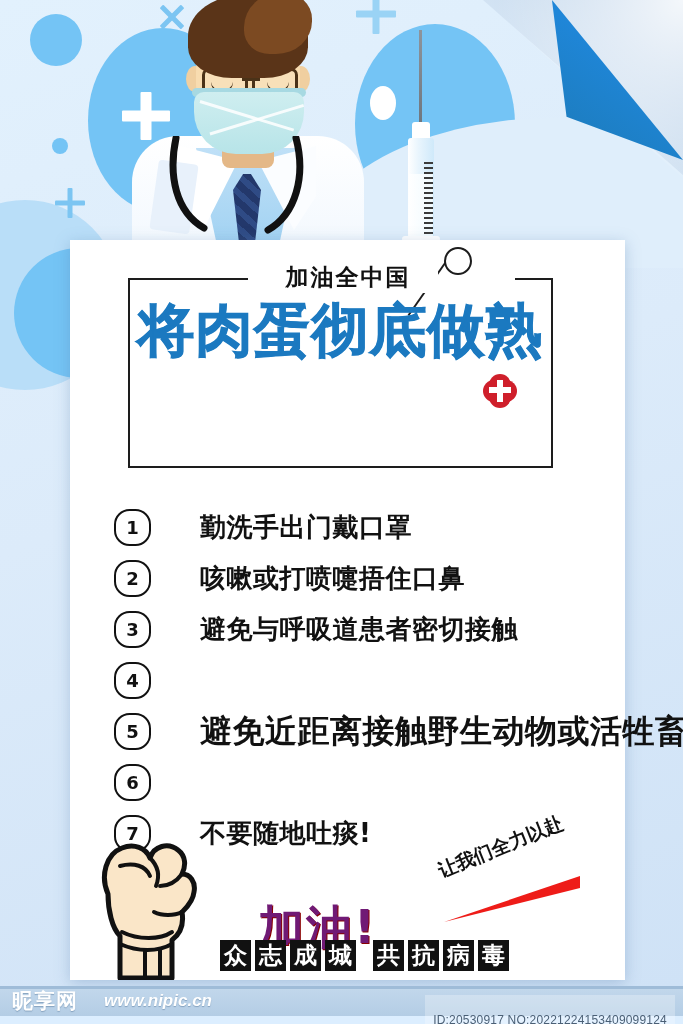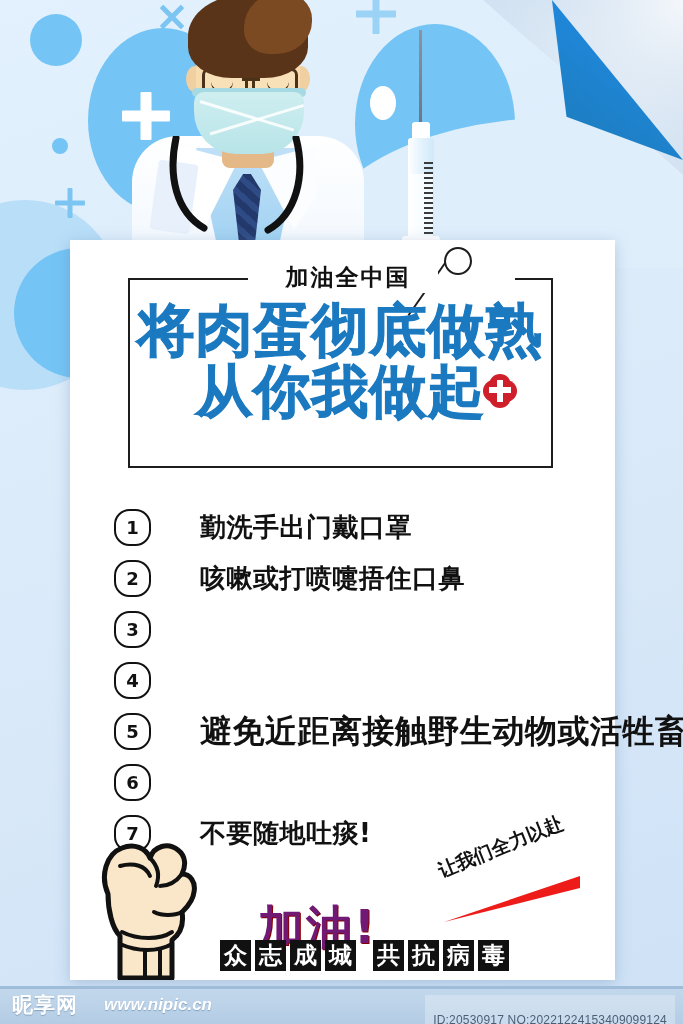--- a/index.html
+++ b/index.html
@@ -110,21 +110,21 @@
     border-radius:3px;
   }
   .syr-fluid{position:absolute;left:11px;top:144px;width:24px;height:62px;background:linear-gradient(90deg,#ffffff,#f2fbff);opacity:.95;}
   .syr-ticks{position:absolute;left:26px;top:132px;width:9px;height:72px;
     background:repeating-linear-gradient(180deg,#3b3b3b 0 2px,transparent 2px 5px);}
   .syr-flange{position:absolute;left:4px;top:206px;width:38px;height:6px;background:#ffffff;border-radius:3px;}
 
   
   .card{
     position:absolute;left:70px;top:240px;width:545px;height:740px;
-    background:#ffffff;box-shadow:0 3px 14px rgba(90,130,175,.35);
+    background:#ffffff;box-shadow:0 3px 14px rgba(90,130,175,.35);padding-left:10px;
   }
 
   
   .frame{position:absolute;left:58px;top:38px;width:425px;height:190px;}
   .fr-line{position:absolute;background:#1d1d1d;}
   .fr-left{left:0;top:0;width:2px;height:190px;}
   .fr-right{right:0;top:0;width:2px;height:190px;}
   .fr-bottom{left:0;bottom:0;width:425px;height:2px;}
   .fr-top-l{left:0;top:0;width:120px;height:2px;}
   .fr-top-r{right:0;top:0;width:38px;height:2px;}
@@ -194,21 +194,21 @@
   }
   .pledge-text{
     position:absolute;left:4px;top:18px;
     font-size:19px;font-weight:900;color:#111;letter-spacing:0px;white-space:nowrap;
     transform:rotate(-22deg);transform-origin:left bottom;
     font-family:"DejaVu Sans","Liberation Sans",sans-serif;
   }
 
   
   .footer{
-    position:absolute;left:0;top:986px;width:683px;height:38px;
+    position:absolute;left:0;top:986px;width:683px;height:30px;
     background:linear-gradient(180deg,#c3d8ec 0%,#b4cde5 100%);
     display:flex;align-items:center;
   }
   .footer-strip{position:absolute;left:0;top:0;width:683px;height:3px;background:#9fbcd8;}
   .wm-logo{
     margin-left:12px;font-size:21px;font-weight:900;color:#ffffff;letter-spacing:1px;
     font-family:"DejaVu Sans","Liberation Sans",sans-serif;
     text-shadow:0 1px 1px rgba(120,150,180,.8);
   }
   .wm-url{
@@ -300,21 +300,20 @@
       <div class="fr-line fr-top-l"></div>
       <div class="fr-line fr-top-m"></div>
       <div class="fr-line fr-top-r"></div>
       <div class="fr-slash"></div>
       <div class="fr-circle"></div>
 
       <div class="frame-title">加油全中国</div>
 
       <div class="big-title">
         <div class="big-line">将肉蛋彻底做熟</div>
-        <div class="big-line">从你我做起</div>
       </div>
 
       <div class="cross-badge">
         <div class="petal p1"></div>
         <div class="petal p2"></div>
         <div class="petal p3"></div>
         <div class="petal p4"></div>
         <div class="plus"></div>
       </div>
     </div>
@@ -323,20 +322,21 @@
       <div class="li">
         <div class="num">1</div>
         <div class="li-text">勤洗手出门戴口罩</div>
       </div>
       <div class="li">
         <div class="num">2</div>
         <div class="li-text">咳嗽或打喷嚏捂住口鼻</div>
       </div>
       <div class="li">
         <div class="num">3</div>
+        <div class="li-text">避免与呼吸道患者密切接触</div>
       </div>
       <div class="li">
         <div class="num">4</div>
       </div>
       <div class="li">
         <div class="num">5</div>
         <div class="li-text" style="font-size:32px;">避免近距离接触野生动物或活牲畜</div>
       </div>
       <div class="li">
         <div class="num">6</div>

